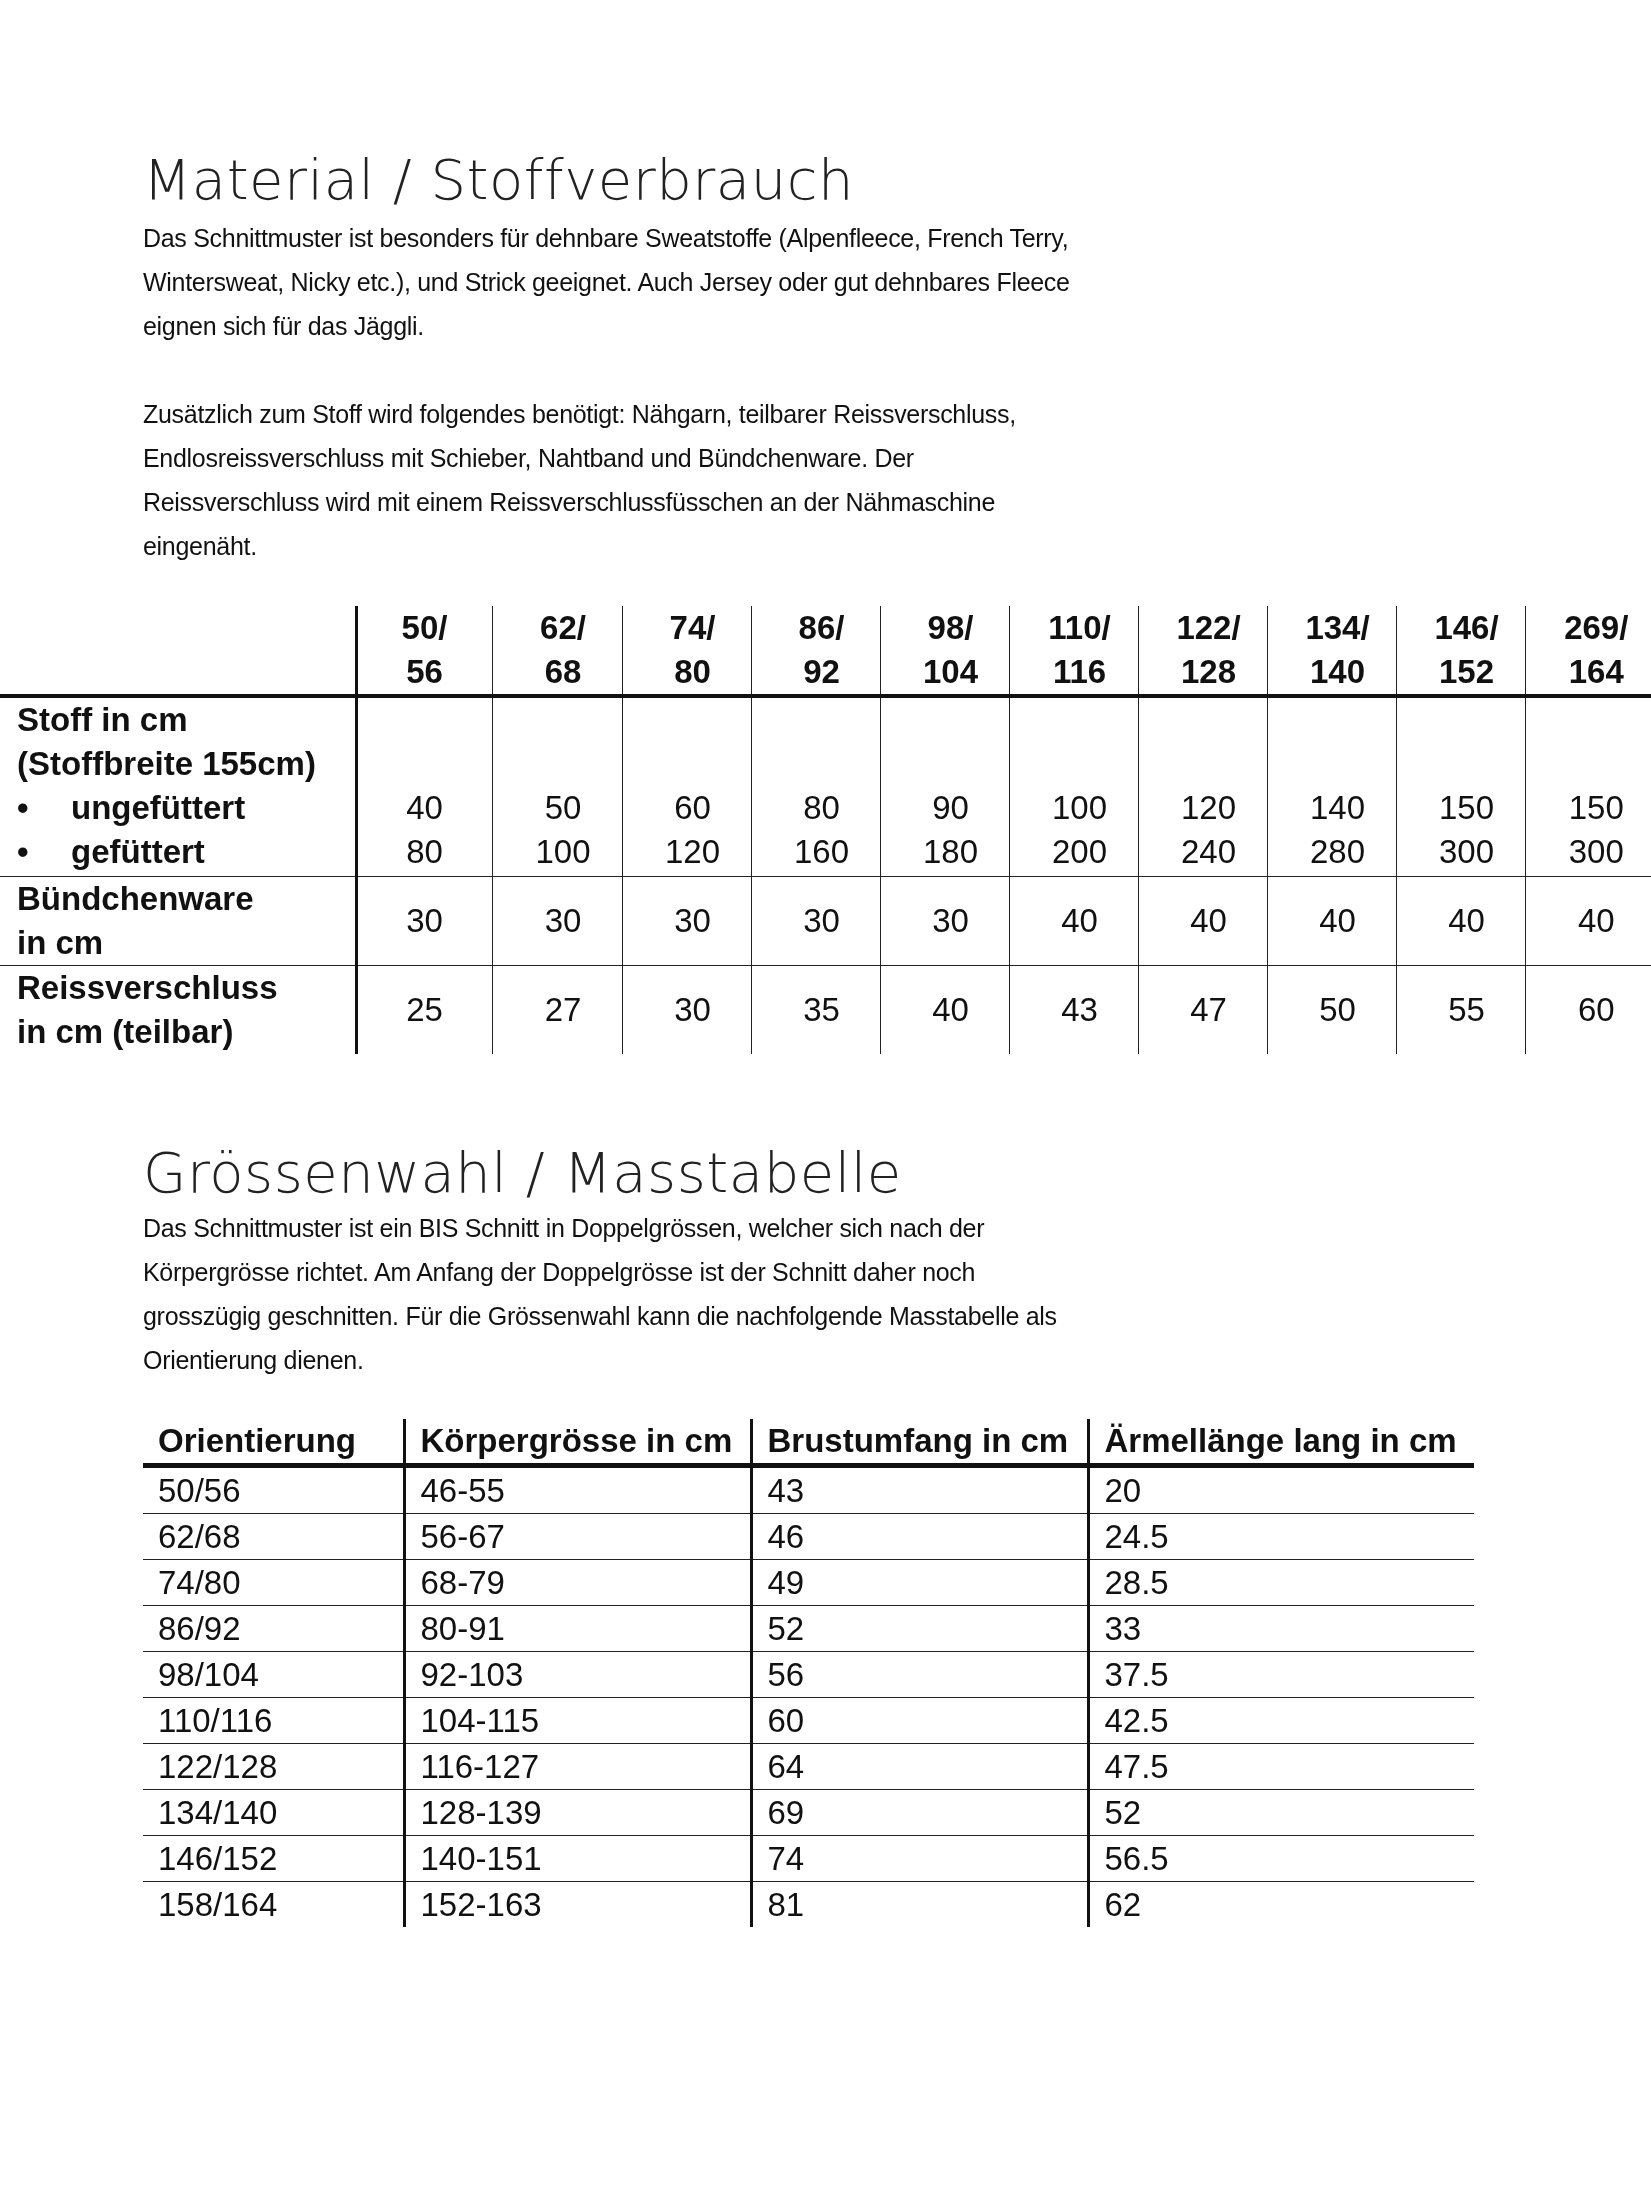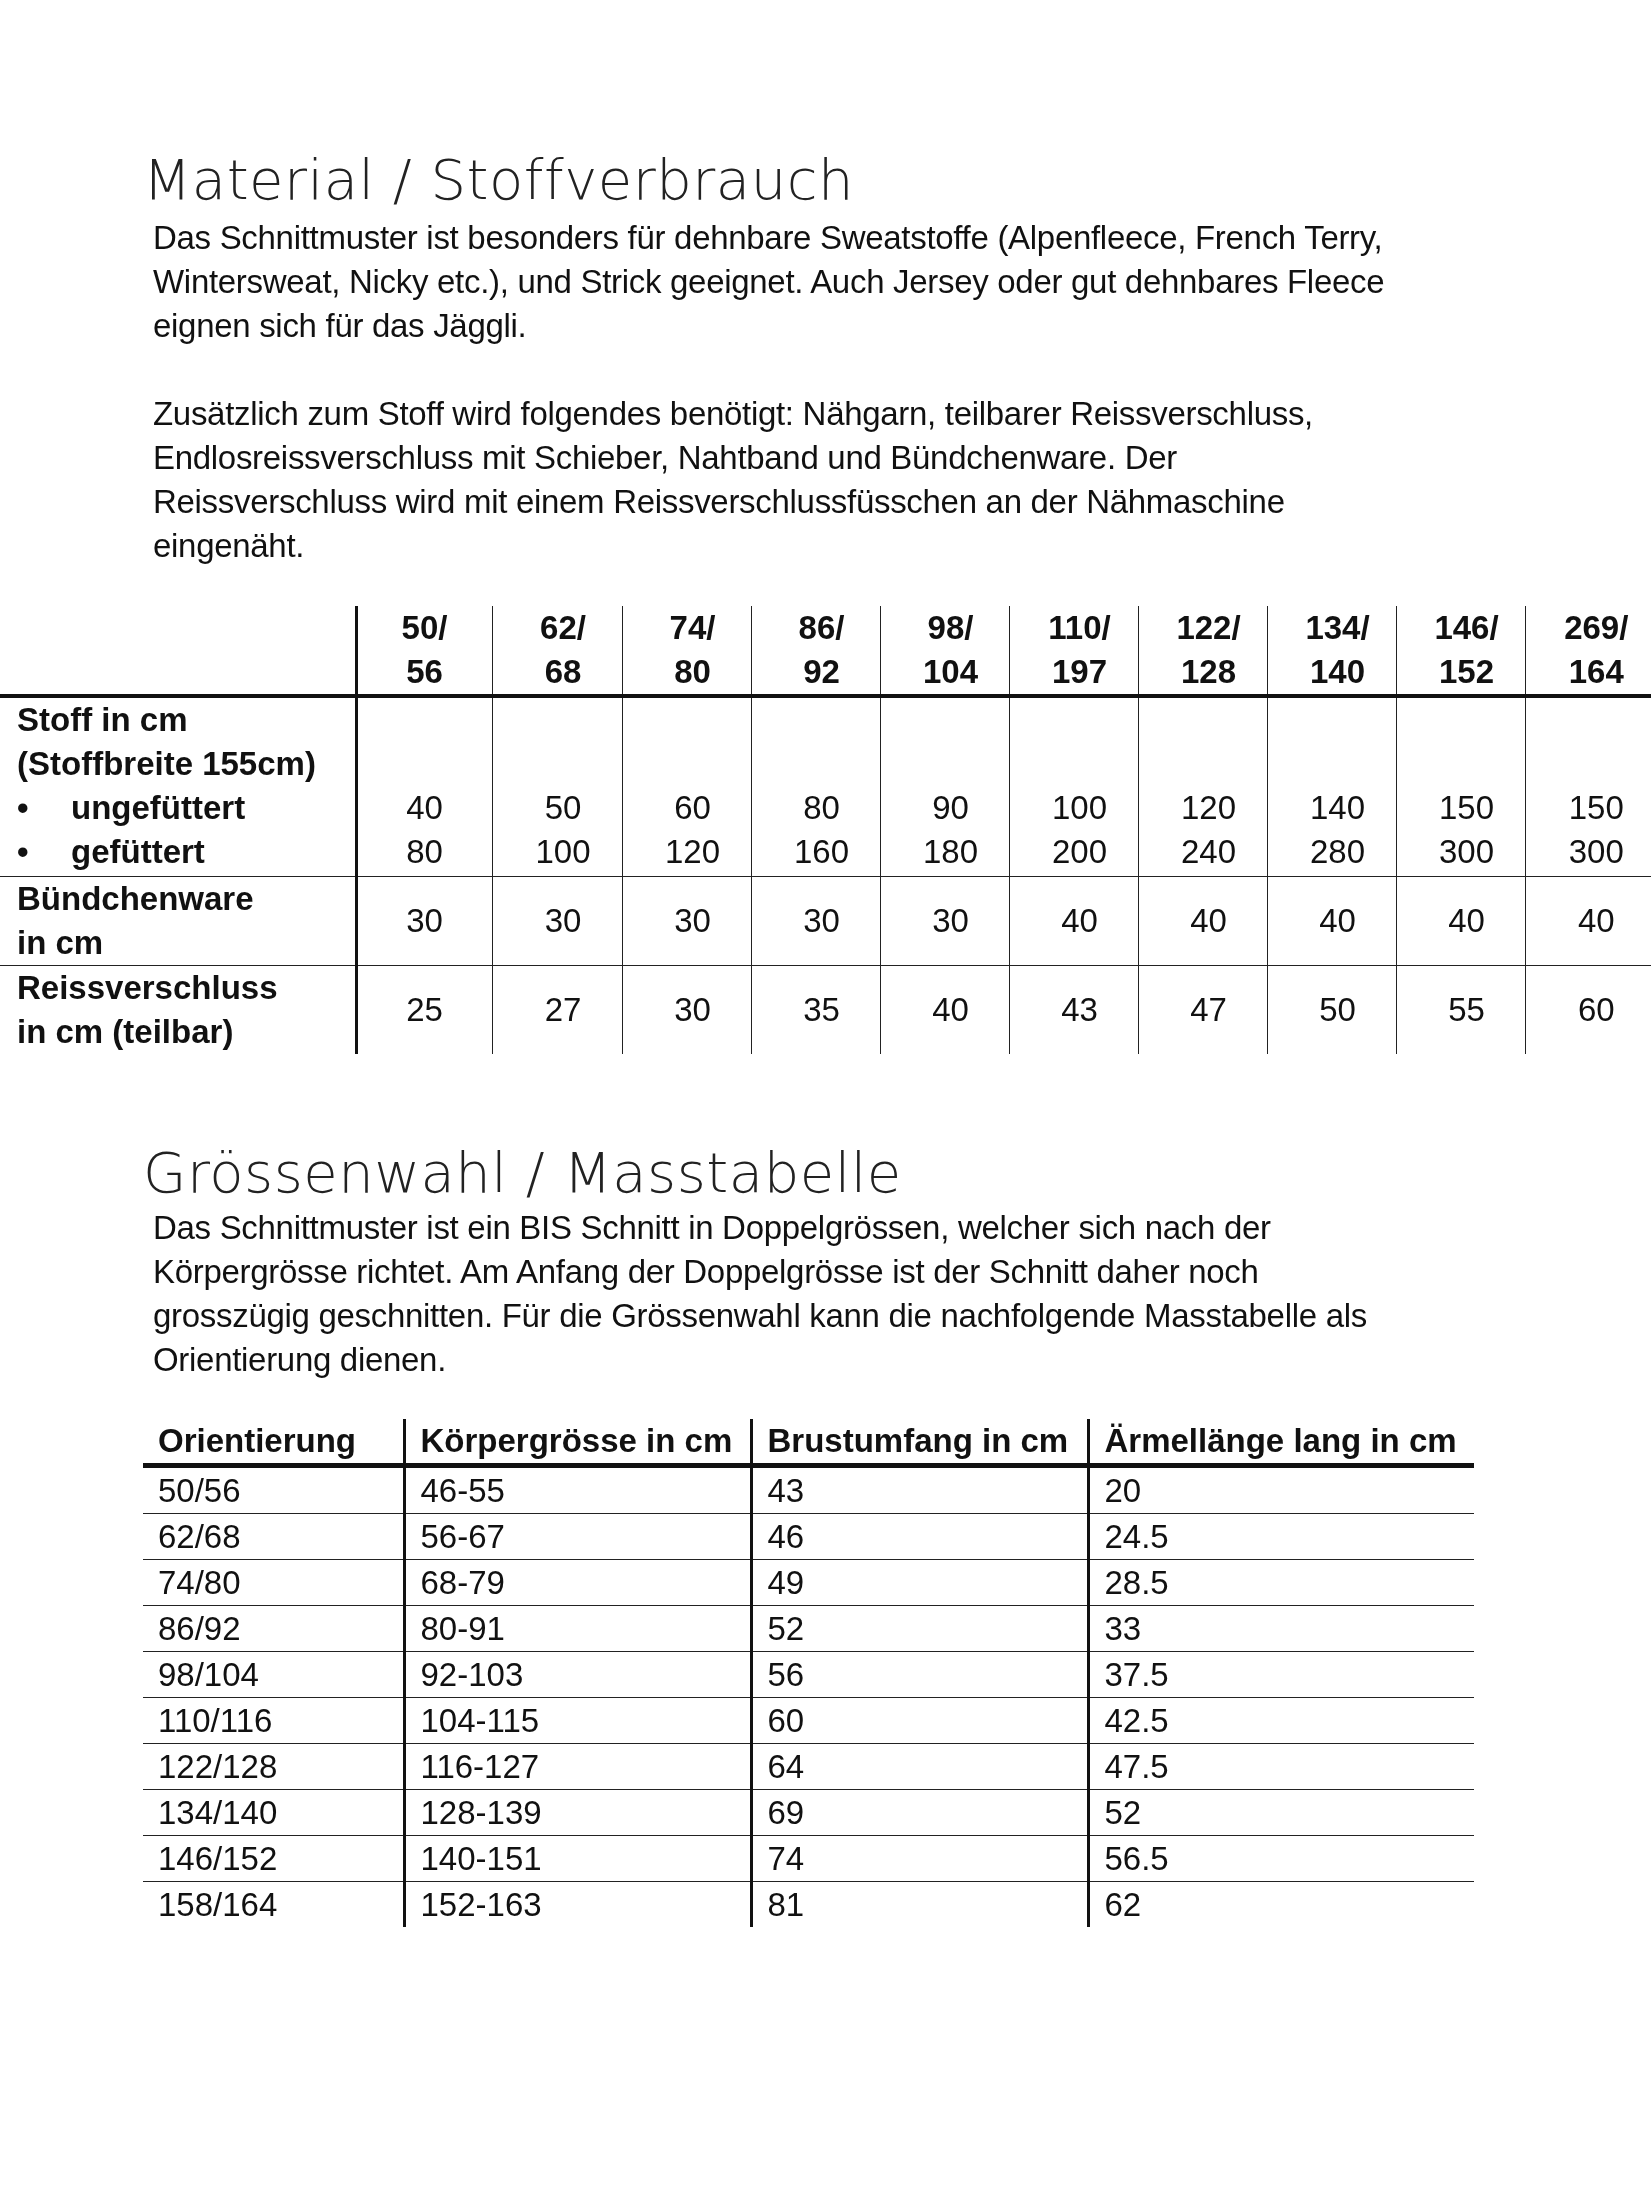--- a/index.html
+++ b/index.html
@@ -1,20 +1,20 @@
 <!DOCTYPE html>
 <html style="font-size:15px"><head>
 <meta charset="utf-8">
 <style>
   html, body { margin:0; padding:0; background:#ffffff; }
   body { width:1652px; height:2202px; position:relative; overflow:hidden; color:#111;
          font-family:"Liberation Sans", sans-serif; }
   .section-title { position:absolute; left:143px; font-size:56px; font-weight:300; color:#222;
                    letter-spacing:0.5px; margin:0; line-height:1; font-family:"DejaVu Sans", sans-serif; font-weight:200; }
-  .para { position:absolute; left:153px; font-size:33px; line-height:44px; margin:0; color:#111;
+  .para { position:absolute; left:143px; font-size:25px; line-height:44px; margin:0; color:#111;
           font-family:"Liberation Sans", sans-serif; letter-spacing:-0.3px; }
 
   
   .t1 { position:absolute; left:0; top:606px; width:1652px; border-collapse:collapse; }
   .t1 { table-layout:fixed; }
   .t1 td, .t1 th { padding:0; font-size:33px; vertical-align:middle; text-align:center; line-height:44px; }
   .t1 th { font-weight:bold; height:87px; vertical-align:middle;margin-left:28px; }
   .t1 .lbl { text-align:left; padding-left:17px; font-weight:bold; }
   .t1 .c { border-left:0.9px solid #222;padding-left:12px; }
   .t1 .first { border-left:3.7px solid #111; }
@@ -65,21 +65,21 @@
       <col style="width:130px">
   </colgroup>
   <tbody>
       <tr class="head">
     <th></th>
     <th class="first"><span>50/</span><br><span>56</span></th>
     <th class="c"><span>62/</span><br><span>68</span></th>
     <th class="c"><span>74/</span><br><span>80</span></th>
     <th class="c"><span>86/</span><br><span>92</span></th>
     <th class="c"><span>98/</span><br><span>104</span></th>
-    <th class="c"><span>110/</span><br><span>197</span></th>
+    <th class="c"><span>110/</span><br><span>116</span></th>
     <th class="c"><span>122/</span><br><span>128</span></th>
     <th class="c"><span>134/</span><br><span>140</span></th>
     <th class="c"><span>146/</span><br><span>152</span></th>
     <th class="c"><span>269/</span><br><span>164</span></th>
   </tr>
   <tr class="r1">
     <td class="lbl stoff-cell" style="height:175px;">
       <div>Stoff in cm</div>
       <div>(Stoffbreite 155cm)</div>
       <div><span class="bullet">•</span><span>ungefüttert</span></div>

